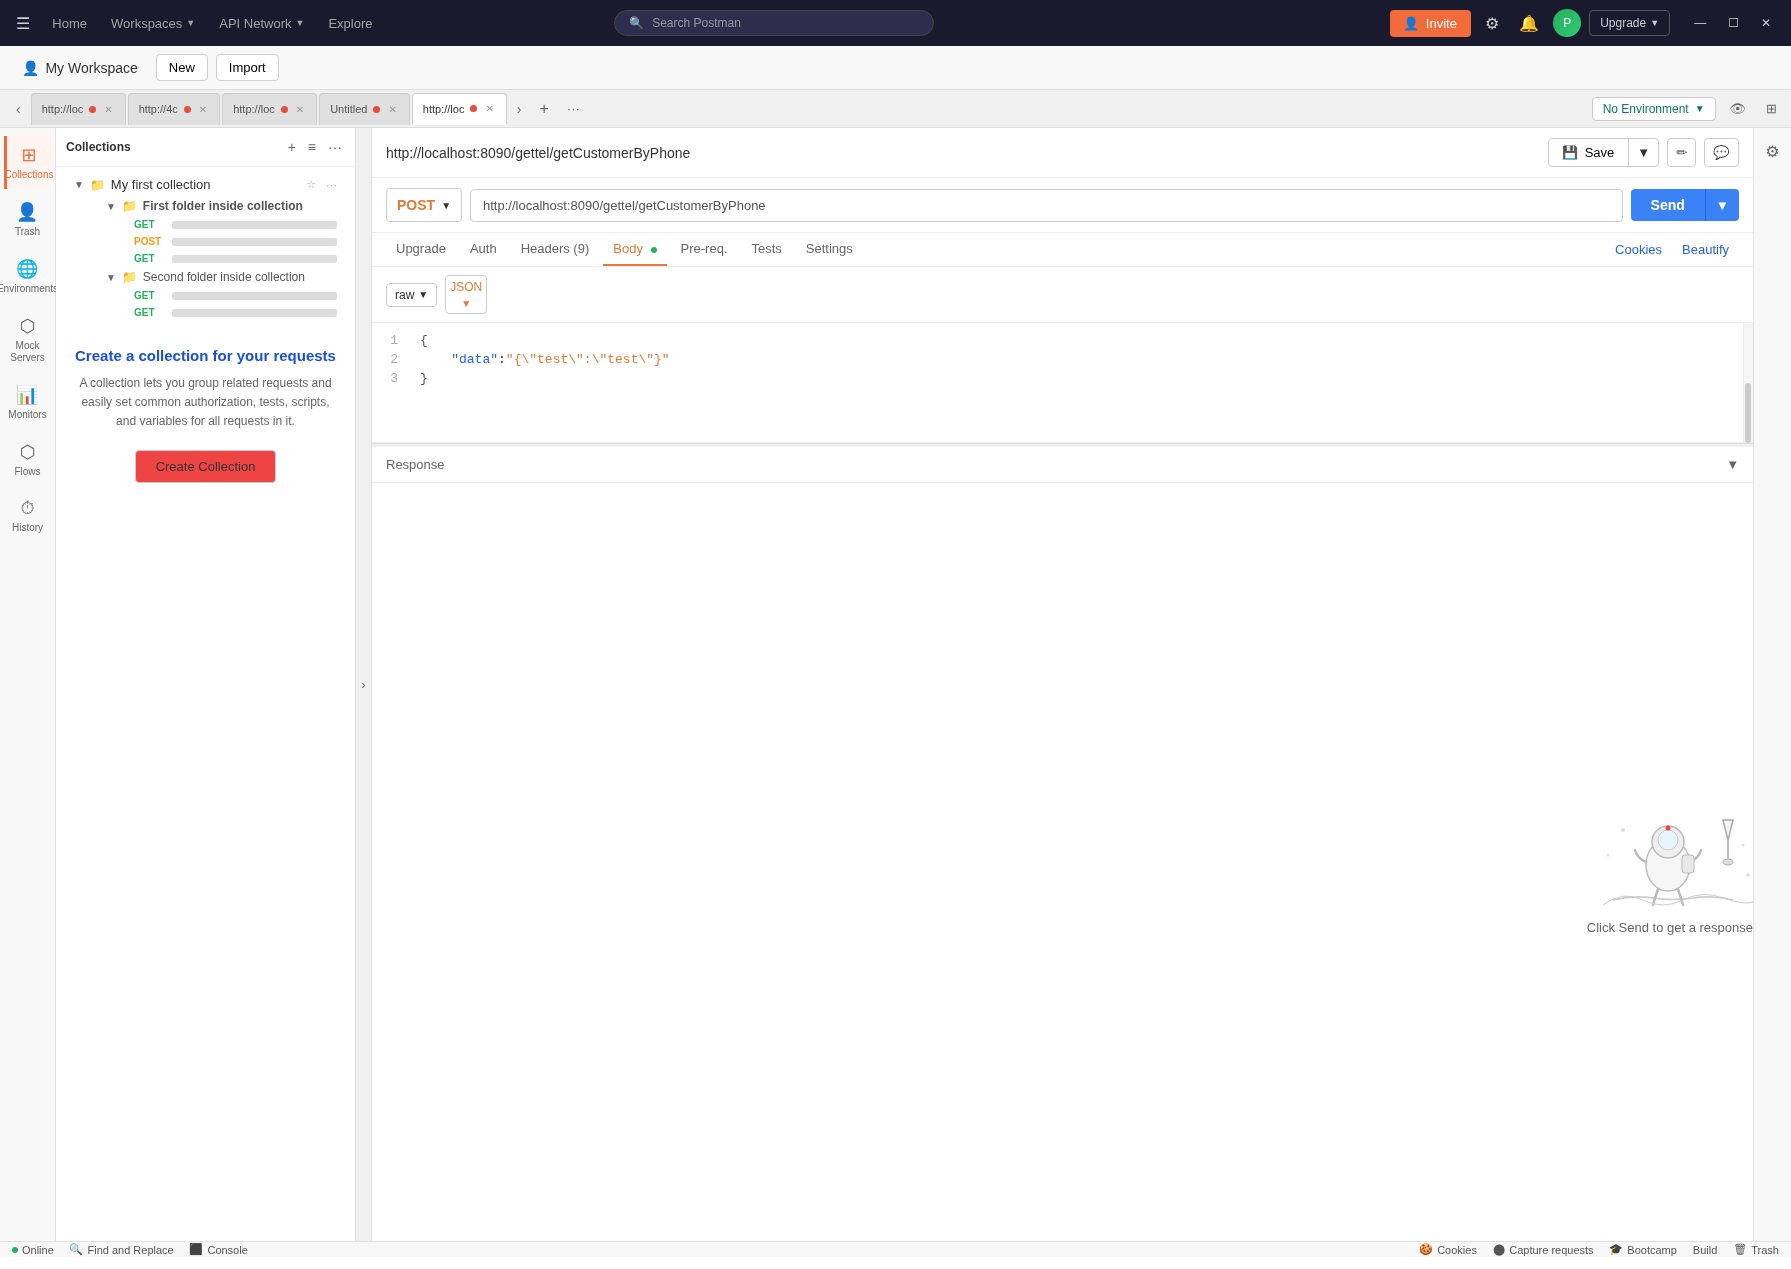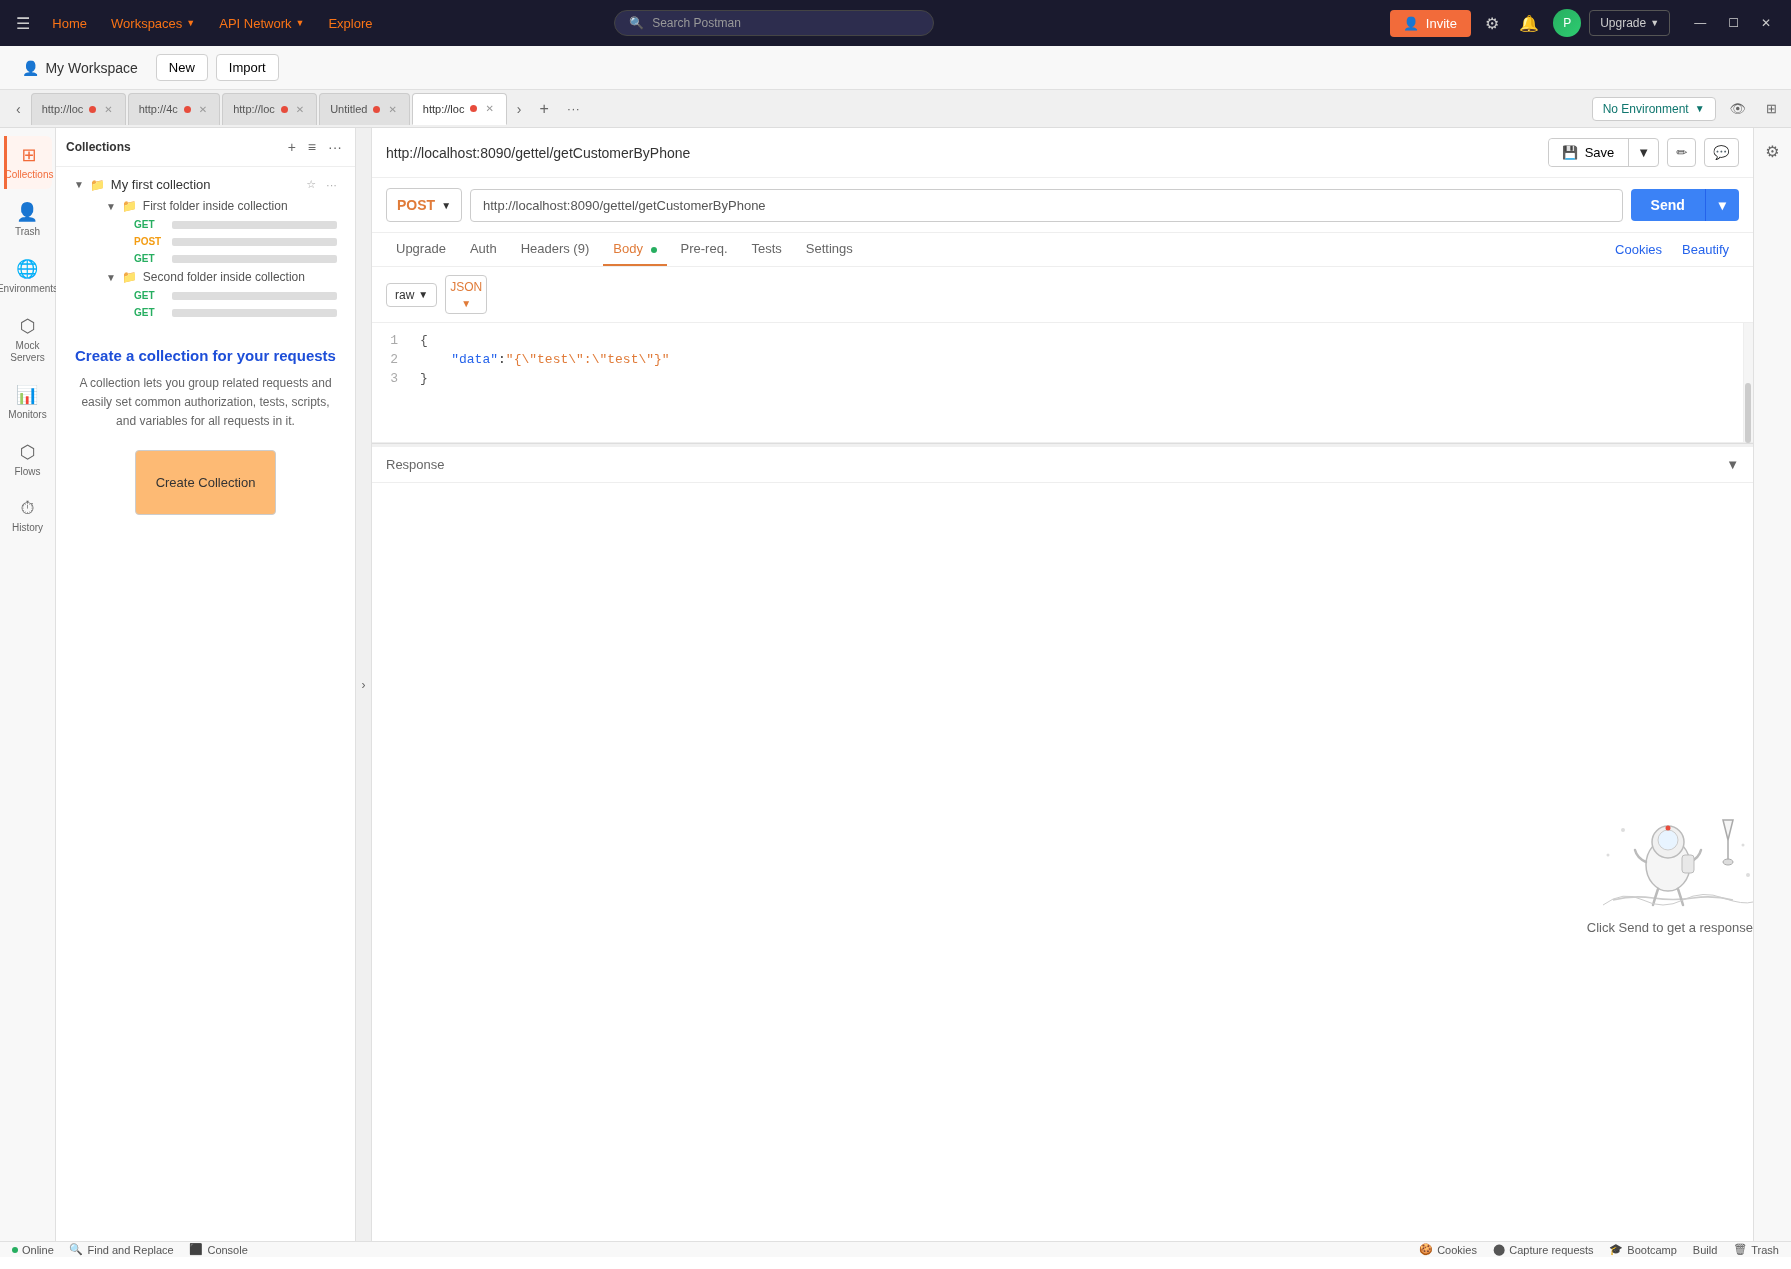--- a/index.html
+++ b/index.html
@@ -2,21 +2,21 @@
 <html><head>
   <meta charset="utf-8">
   <style>
     * { box-sizing: border-box; margin: 0; padding: 0; }
     body { font-family: -apple-system, BlinkMacSystemFont, 'Segoe UI', sans-serif; font-size: 13px; background: #fff; color: #333; overflow: hidden; width: 1791px; height: 1269px; }
 
     
     .top-bar { display: flex; align-items: center; background: #1a1a2e; height: 46px; padding: 0 12px; gap: 8px; }
     .top-bar-menu-icon { color: #ccc; font-size: 16px; cursor: pointer; padding: 4px; }
     .top-bar-nav { display: flex; align-items: center; gap: 4px; }
-    .top-bar-nav-item { color: #f97316; font-size: 13px; cursor: pointer; padding: 6px 10px; border-radius: 4px; display: flex; align-items: center; gap: 4px; }
+    .top-bar-nav-item { color: #a3a3a3; font-size: 13px; cursor: pointer; padding: 6px 10px; border-radius: 4px; display: flex; align-items: center; gap: 4px; }
     .search-bar { display: flex; align-items: center; background: #2d2d4e; border: 1px solid #444; border-radius: 20px; padding: 5px 14px; gap: 8px; flex: 0 0 320px; margin: 0 auto; cursor: pointer; }
     .search-bar span { color: #999; font-size: 12px; }
     .top-bar-right { display: flex; align-items: center; gap: 8px; margin-left: auto; }
     .invite-btn { background: #f26b3a; color: #fff; border: none; border-radius: 4px; padding: 6px 14px; font-size: 13px; cursor: pointer; display: flex; align-items: center; gap: 6px; }
     .top-bar-icon-btn { color: #ccc; font-size: 16px; cursor: pointer; padding: 4px 6px; position: relative; }
     .upgrade-btn { background: transparent; color: #ccc; border: 1px solid #555; border-radius: 4px; padding: 5px 10px; font-size: 12px; cursor: pointer; display: flex; align-items: center; gap: 4px; }
     .window-controls { display: flex; gap: 6px; margin-left: 8px; }
     .win-btn { color: #ccc; font-size: 12px; cursor: pointer; padding: 4px 8px; }
 
     
@@ -65,21 +65,21 @@
     .request-item { padding: 3px 8px 3px 36px; display: flex; align-items: center; gap: 6px; font-size: 11px; cursor: pointer; }
     .method-badge { font-size: 10px; font-weight: 600; min-width: 32px; }
     .method-get { color: #27ae60; }
     .method-post { color: #f39c12; }
     .request-url-text { color: #aaa; font-size: 11px; background: #f0f0f0; border-radius: 2px; padding: 1px 6px; flex: 1; overflow: hidden; white-space: nowrap; }
 
     
     .create-collection-promo { padding: 20px 16px; display: flex; flex-direction: column; align-items: center; text-align: center; }
     .promo-title { font-size: 15px; font-weight: 600; color: #1d4ed8; margin-bottom: 10px; }
     .promo-desc { font-size: 12px; color: #666; line-height: 1.6; margin-bottom: 18px; }
-    .create-collection-btn { border: 1px solid #ccc; background: #fdba74; border-radius: 4px; padding: 24px 20px; font-size: 13px; cursor: pointer; color: #333; }
+    .create-collection-btn { border: 1px solid #ccc; background: #ef4444; border-radius: 4px; padding: 8px 20px; font-size: 13px; cursor: pointer; color: #333; }
 
     
     .panel-expand { width: 16px; background: #f0f0f0; border-right: 1px solid #e0e0e0; display: flex; align-items: center; justify-content: center; cursor: pointer; color: #666; font-size: 12px; }
 
     
     .request-editor { flex: 1; display: flex; flex-direction: column; overflow: hidden; }
     .request-url-bar { display: flex; align-items: center; padding: 10px 14px; border-bottom: 1px solid #eee; gap: 8px; }
     .request-url-display { font-size: 14px; color: #333; flex: 1; }
     .save-btn { background: #fff; border: 1px solid #ccc; border-radius: 4px; padding: 6px 14px; font-size: 13px; cursor: pointer; display: flex; align-items: center; gap: 6px; }
     .save-dropdown { border-left: 1px solid #ccc; padding: 6px 8px; cursor: pointer; }
@@ -271,21 +271,21 @@
           <span class="collection-name">My first collection</span>
           <span style="flex:1"></span>
           <span style="color:#aaa;font-size:11px;cursor:pointer;">☆</span>
           <span style="color:#aaa;font-size:11px;cursor:pointer;padding-left:4px;">···</span>
         </div>
 
         <div style="padding-left:16px;">
           <div class="folder-item">
             <span class="caret">▼</span>
             <span>📁</span>
-            <span style="font-size:12px;">First folder inside collection</span>
+            <span style="font-size:12px;font-weight:bold;">First folder inside collection</span>
           </div>
           <div style="padding-left:16px;">
             <div class="request-item">
               <span class="method-badge method-get">GET</span>
               <div class="request-url-text" style="height:8px;background:#ddd;width:100px;border-radius:2px;"></div>
             </div>
             <div class="request-item">
               <span class="method-badge method-post">POST</span>
               <div class="request-url-text" style="height:8px;background:#ddd;width:120px;border-radius:2px;"></div>
             </div>

